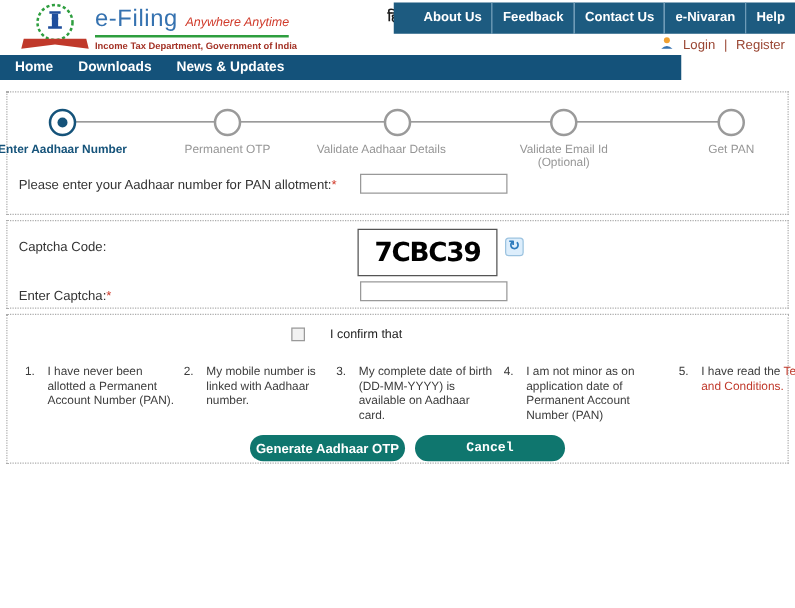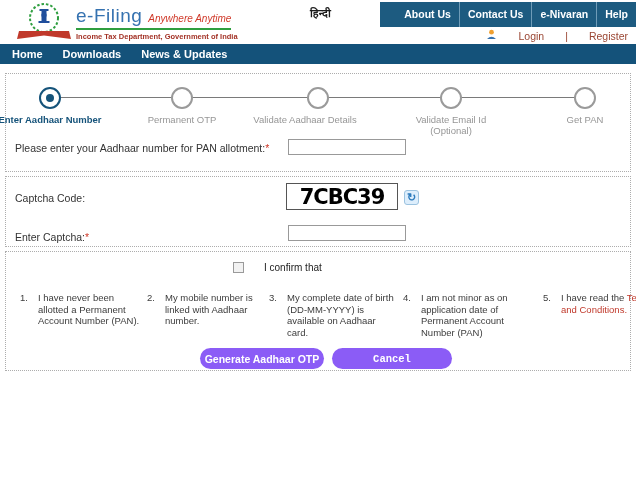--- a/index.html
+++ b/index.html
@@ -17,26 +17,26 @@
   .brand-tagline { font-size:10px; font-style:italic; color:#d03a2a; margin-left:6px; }
   .brand-rule { width:155px; height:2px; background:#2e9e3f; margin-top:1px; }
   .brand-sub { font-size:7.5px; font-weight:bold; color:#a33226; margin-top:2px; }
   .lang { position:absolute; left:310px; top:5px; font-size:11px; font-weight:bold; color:#1a1a1a; }
   .top-tabs { position:absolute; top:2px; right:0; display:flex; height:25px; }
   .top-tab {
     background:#1d5b80; color:#fff; font-size:10.5px; font-weight:bold;
     line-height:25px; padding:0 8px; border-left:1px solid #6f9cb8; cursor:pointer; white-space:nowrap;
   }
   .top-tab:first-child { border-left:none;padding-left:24px; }
-  .auth { position:absolute; top:29px; right:8px; font-size:10.5px; color:#9a4633; display:flex; align-items:center; gap:21px; }
+  .auth { position:absolute; top:29px; right:8px; font-size:10.5px; color:#9a4633; display:flex; align-items:center; gap:7px; }
   .auth a { color:#9a4633; text-decoration:none; cursor:pointer; }
   .auth .sep { color:#9a4633; }
   
   .main-nav {
-    position:absolute; left:0; top:44px; width:636px; height:20px; background:#14527a;
+    position:absolute; left:0; top:44px; width:545px; height:20px; background:#14527a;
     display:flex; align-items:center; gap:20px; padding-left:12px;
   }
   .main-nav-item { color:#fff; font-size:11px; font-weight:bold; cursor:pointer; white-space:nowrap; }
   
   .section { position:absolute; left:5px; width:626px; background:#fff; border:1px dotted #adadad; }
   .sec1 { top:73px;  height:99px; }
   .sec2 { top:176px; height:71px; }
   .sec3 { top:251px; height:120px; }
   
   .step-line { position:absolute; left:44px; top:23px; width:535px; height:0; border-top:1.5px solid #7a7a7a; }
@@ -49,21 +49,21 @@
   .step-label {
     position:absolute; top:40px; width:110px; text-align:center;
     font-size:9.5px; line-height:11px; color:#969696;
   }
   .step-label.active { color:#15537a; font-weight:bold; }
   
   .f-label { position:absolute; font-size:10.5px; color:#333; }
   .req { color:#d03a2a; }
   .f-input { position:absolute; width:118px; height:16px; border:1px solid #999; background:#fff; font-size:11px; padding:0 3px; }
   .captcha-box {
-    position:absolute; left:280px; top:6px; width:112px; height:27px; border:1.5px solid #555;
+    position:absolute; left:280px; top:6px; width:112px; height:38px; border:1.5px solid #555;
     display:flex; align-items:center; justify-content:center;
     font-family:"DejaVu Sans", sans-serif; font-weight:bold; font-size:21px; letter-spacing:-1px; color:#000;
   }
   .captcha-refresh {
     position:absolute; left:398px; top:13px; width:15px; height:15px; border:1px solid #9cc3e0;
     background:#ddeefc; border-radius:3px; color:#2d7bbd; font-size:11px; line-height:13px;
     text-align:center; cursor:pointer; font-weight:bold;
   }
   
   .confirm-row { position:absolute; left:227px; top:10px; display:flex; align-items:center; gap:20px; }
@@ -73,21 +73,21 @@
   .cond-item { display:flex; font-size:9.5px; line-height:11.5px; color:#3c3c3c; }
   .cond-num { width:18px; flex:none; }
   .c1 .cond-text { width:105px; } .c1 { margin-right:4px; }
   .c2 .cond-text { width:100px; } .c2 { margin-right:4px; }
   .c3 .cond-text { width:112px; } .c3 { margin-right:4px; }
   .c4 .cond-text { width:118px; } .c4 { margin-right:4px; }
   .c5 .cond-text { width:95px; }
   .terms-link { color:#c0392b; cursor:pointer; }
   .btn {
     position:absolute; top:96px; height:21px; border:none; border-radius:11px;
-    background:#8b5cf6; color:#fff; font-size:10.5px; font-weight:bold; cursor:pointer;
+    background:#0f766e; color:#fff; font-size:10.5px; font-weight:bold; cursor:pointer;
     font-family:"Liberation Sans", sans-serif;
   }
   .btn-generate { left:194px; width:124px; }
   .btn-cancel { left:326px; width:120px;font-family:Liberation Mono, monospace; }
 </style>
 </head>
 <body>
 
 <div class="page">
 
@@ -107,20 +107,21 @@
     <div class="brand">
       <div class="brand-line1">
         <span class="brand-efiling">e-Filing</span><span class="brand-tagline">Anywhere Anytime</span>
       </div>
       <div class="brand-rule"></div>
       <div class="brand-sub">Income Tax Department, Government of India</div>
     </div>
     <div class="lang">हिन्दी</div>
     <div class="top-tabs">
       <div class="top-tab">About Us</div>
+      <div class="top-tab">Feedback</div>
       <div class="top-tab">Contact Us</div>
       <div class="top-tab">e-Nivaran</div>
       <div class="top-tab">Help</div>
     </div>
     <div class="auth">
       <span>
         <svg width="11" height="11" viewBox="0 0 11 11">
           <circle cx="5.5" cy="3.2" r="2.4" fill="#f0a030"></circle>
           <path d="M1 10 Q5.5 5.4 10 10 Z" fill="#3572b0"></path>
         </svg>

